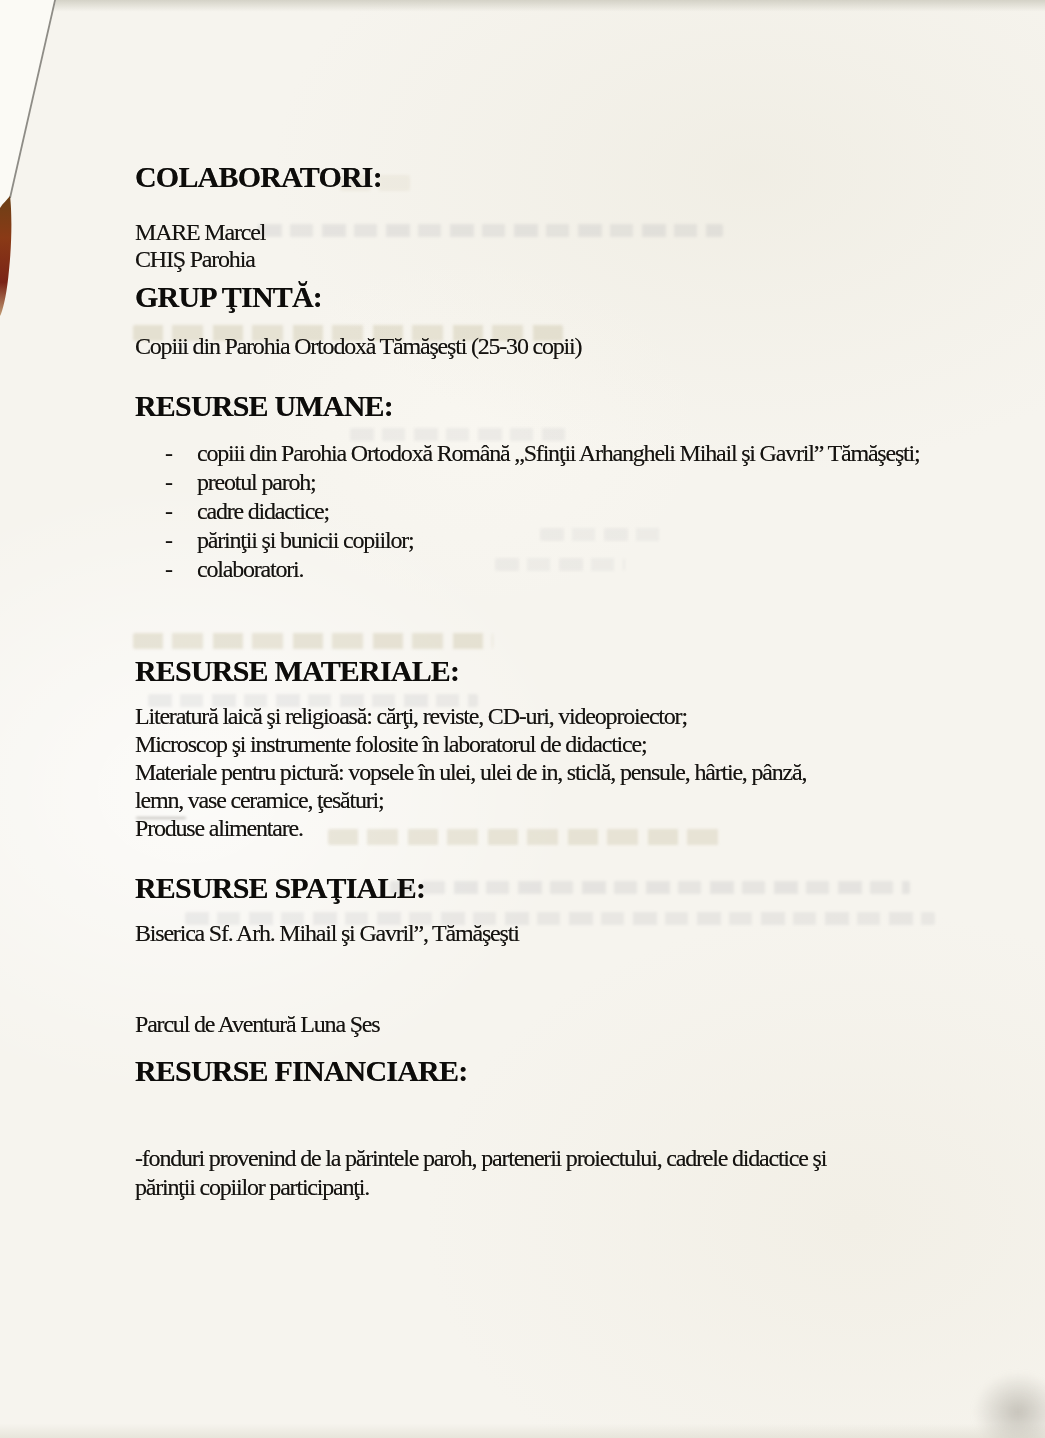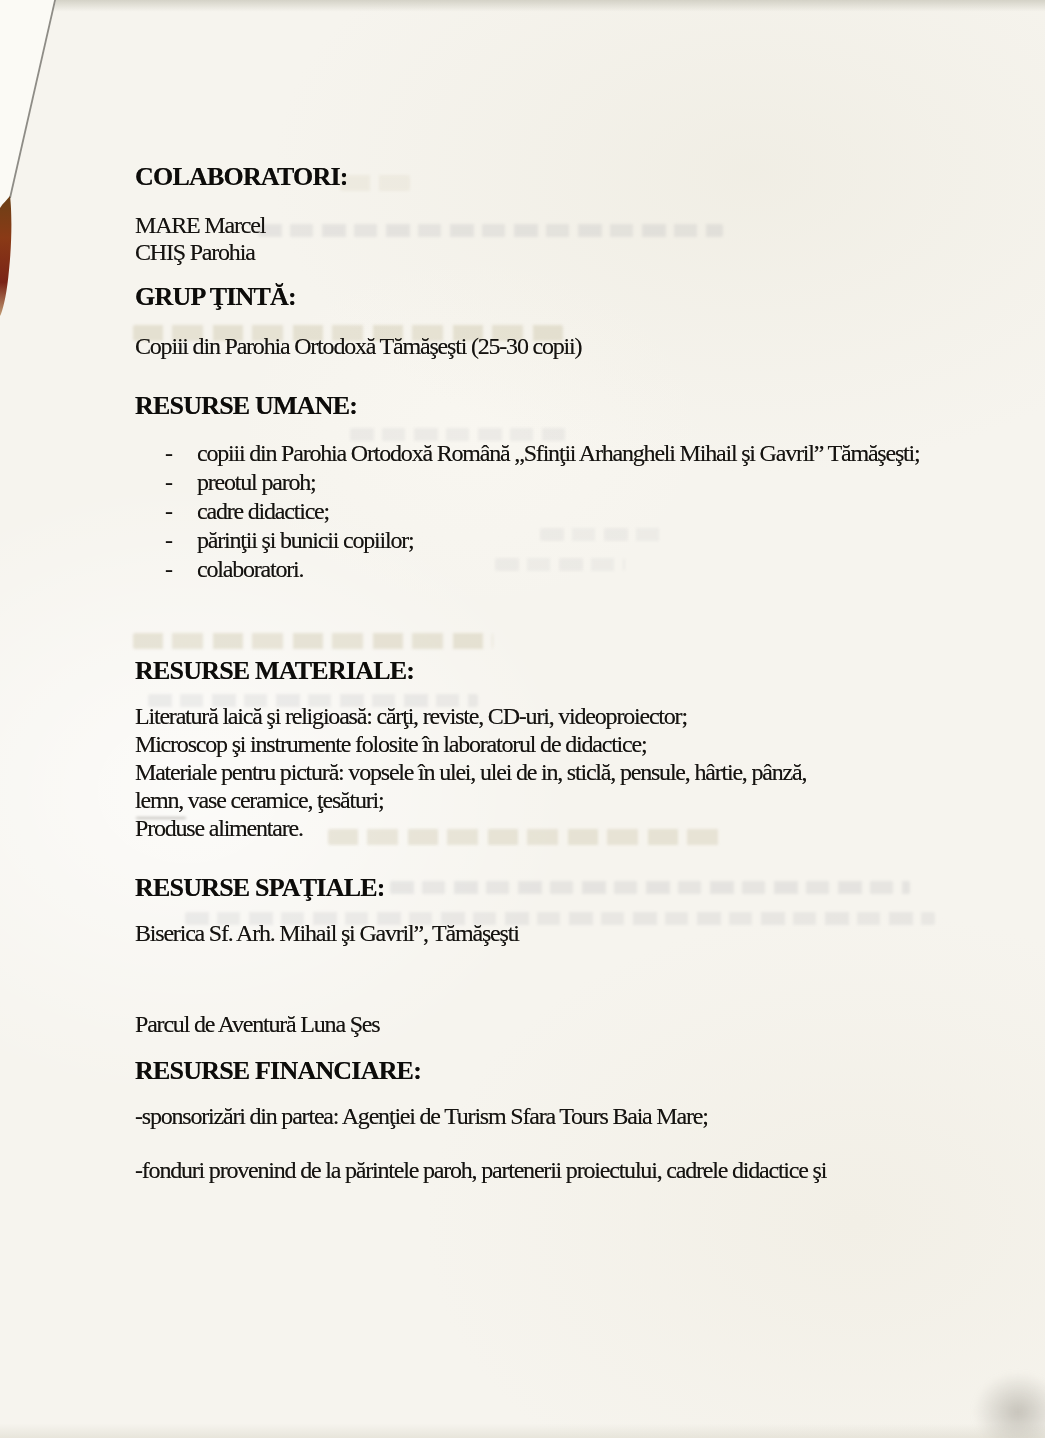--- a/index.html
+++ b/index.html
@@ -24,34 +24,34 @@
   .bottom-edge{position:absolute;left:0;bottom:0;width:1045px;height:16px;
     background:linear-gradient(0deg, rgba(222,219,206,.6), rgba(222,219,206,0) 90%);}
   .corner-blob{position:absolute;right:-18px;bottom:-14px;width:90px;height:80px;
     background:radial-gradient(ellipse at center, rgba(160,156,146,.55), rgba(160,156,146,0) 70%);
     filter:blur(3px);}
   .left-edge-svg{position:absolute;left:0;top:0;}
 
   
   .blk{position:absolute;left:135px;}
   h2{
-    margin:0;font-size:26px;line-height:26px;font-weight:bold;
+    margin:0;font-size:30px;line-height:26px;font-weight:bold;
     letter-spacing:-0.8px;color:#0d0c0a;
     text-shadow:0 0 .6px rgba(10,10,10,.55);
   }
   .body-text{
     font-size:24px;line-height:28px;letter-spacing:-1.2px;color:#151310;
     text-shadow:0 0 .5px rgba(20,18,15,.5);
   }
   .names{line-height:26.5px;}
   .bullets{width:812px;line-height:29px;}
   .bullet-item{position:relative;padding-left:62px;}
   .bullet-dash{position:absolute;left:30px;top:0;}
   .para{line-height:28px;}
-  .para2{line-height:29px;width:830px;margin-top:12px;}
+  .para2{line-height:29px;width:830px;}
 
   
   .ghost{position:absolute;filter:blur(1.4px);border-radius:2px;pointer-events:none;}
   .g-words{height:13px;
     background:repeating-linear-gradient(90deg,
       rgba(108,110,124,.6) 0 24px, rgba(108,110,124,0) 24px 32px,
       rgba(108,110,124,.55) 32px 55px, rgba(108,110,124,0) 55px 64px);
     opacity:.18;}
   .g-head{height:16px;
     background:repeating-linear-gradient(90deg,
@@ -92,21 +92,21 @@
   <div class="ghost g-head" style="left:133px;top:633px;width:360px"></div>
   <div class="ghost g-words" style="left:148px;top:694px;width:330px;opacity:.17"></div>
   <div class="ghost g-head" style="left:328px;top:829px;width:400px;opacity:.28"></div>
   <div class="ghost g-words" style="left:390px;top:881px;width:520px;opacity:.2"></div>
   <div class="ghost g-words" style="left:185px;top:912px;width:750px;opacity:.17"></div>
   <div class="ghost g-mark" style="left:136px;top:817px;width:50px;height:2px;opacity:.45"></div>
 
   <div class="blk" style="top:164px">
     <h2>COLABORATORI:</h2>
   </div>
-  <div class="blk body-text names" style="top:212px">
+  <div class="blk body-text names" style="top:219px">
     <div>MARE Marcel</div>
     <div>CHIŞ Parohia</div>
   </div>
 
   <div class="blk" style="top:284px">
     <h2>GRUP ŢINTĂ:</h2>
   </div>
   <div class="blk body-text" style="top:332px">Copiii din Parohia Ortodoxă Tămăşeşti (25-30 copii)</div>
 
   <div class="blk" style="top:393px">
@@ -148,18 +148,18 @@
 
   <div class="blk" style="top:875px">
     <h2>RESURSE SPAŢIALE:</h2>
   </div>
   <div class="blk body-text" style="top:919px">Biserica Sf. Arh. Mihail şi Gavril”, Tămăşeşti</div>
   <div class="blk body-text" style="top:1010px">Parcul de Aventură Luna Şes</div>
 
   <div class="blk" style="top:1058px">
     <h2>RESURSE FINANCIARE:</h2>
   </div>
-  <div class="blk body-text" style="top:1102px">-sponsorizări din partea: Agenţiei de Turism Sfara Tours Baia Mare;</div>
   <div class="blk body-text para2" style="top:1144px">
     <div>-fonduri provenind de la părintele paroh, partenerii proiectului, cadrele didactice şi</div>
+    <div>părinţii copiilor participanţi.</div>
   </div>
 
 </div>
 
 </body></html>

